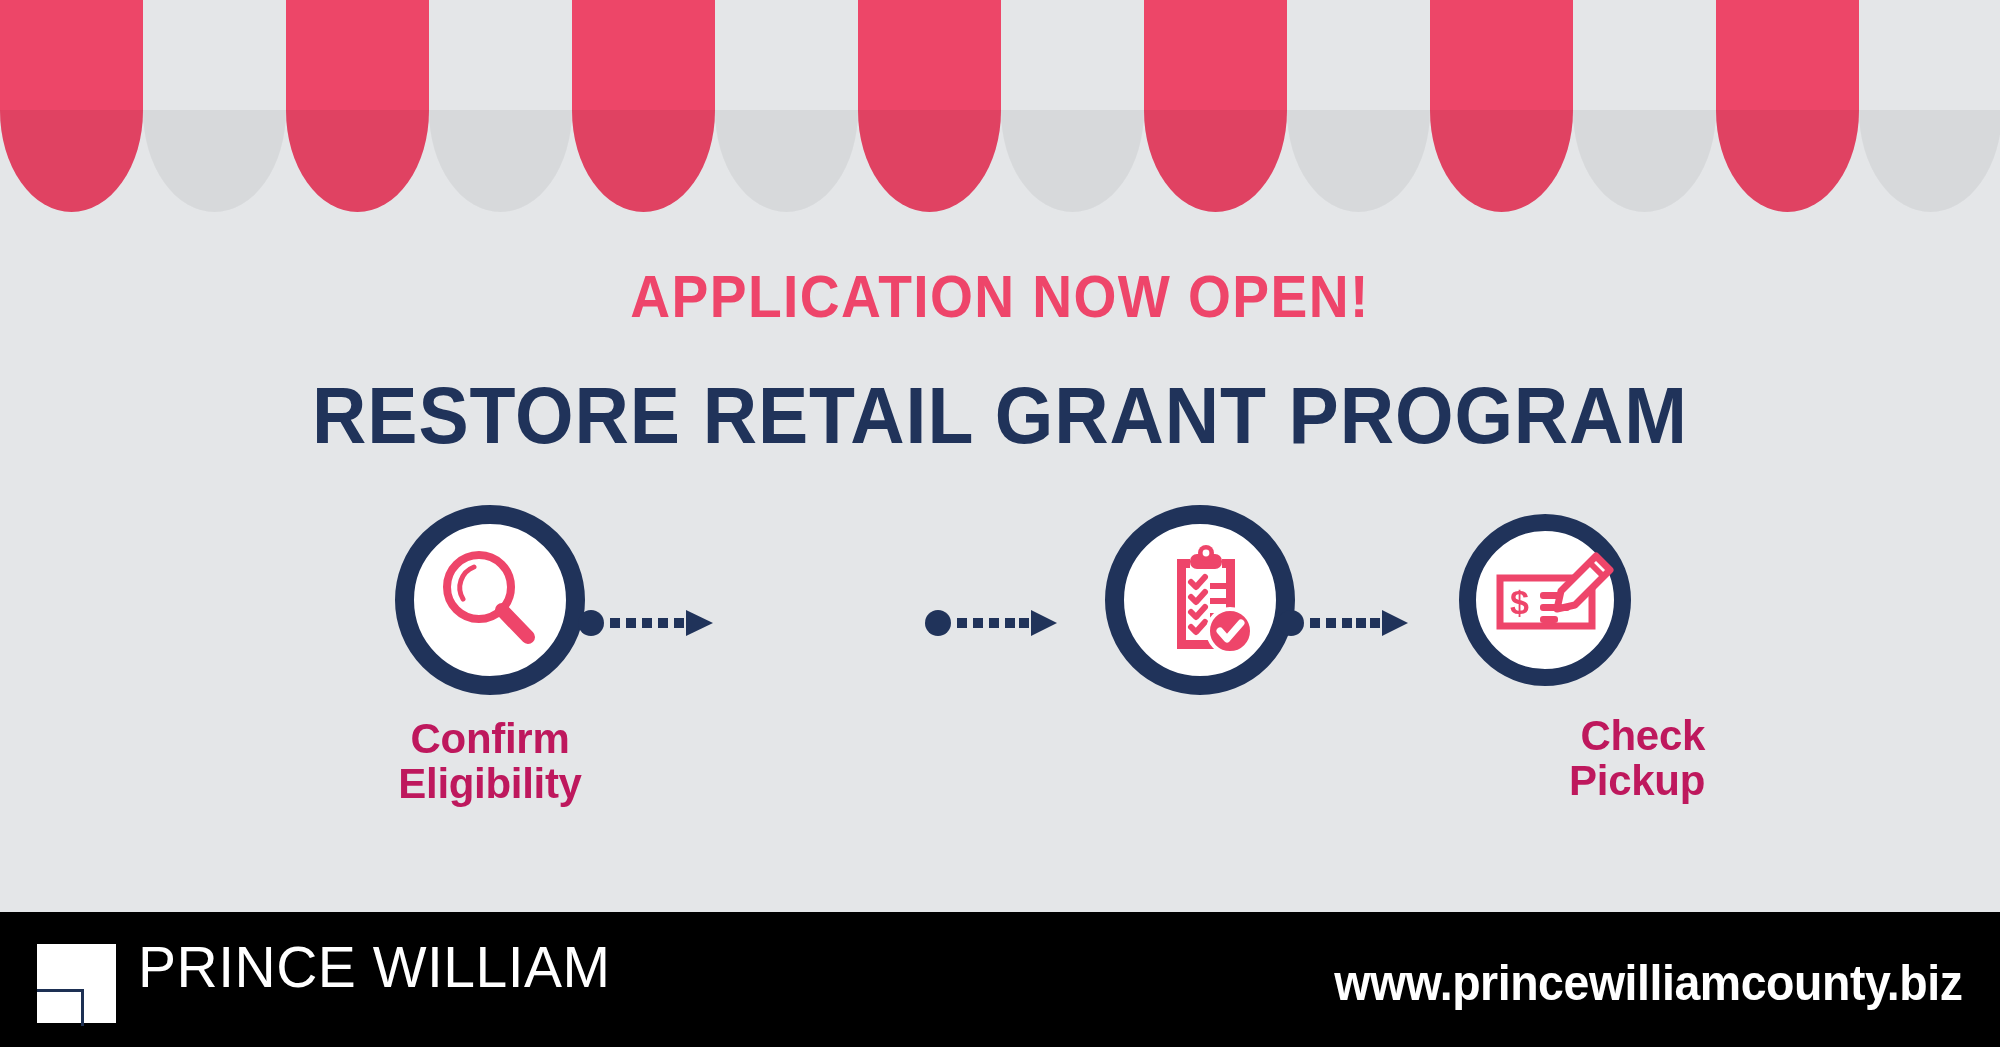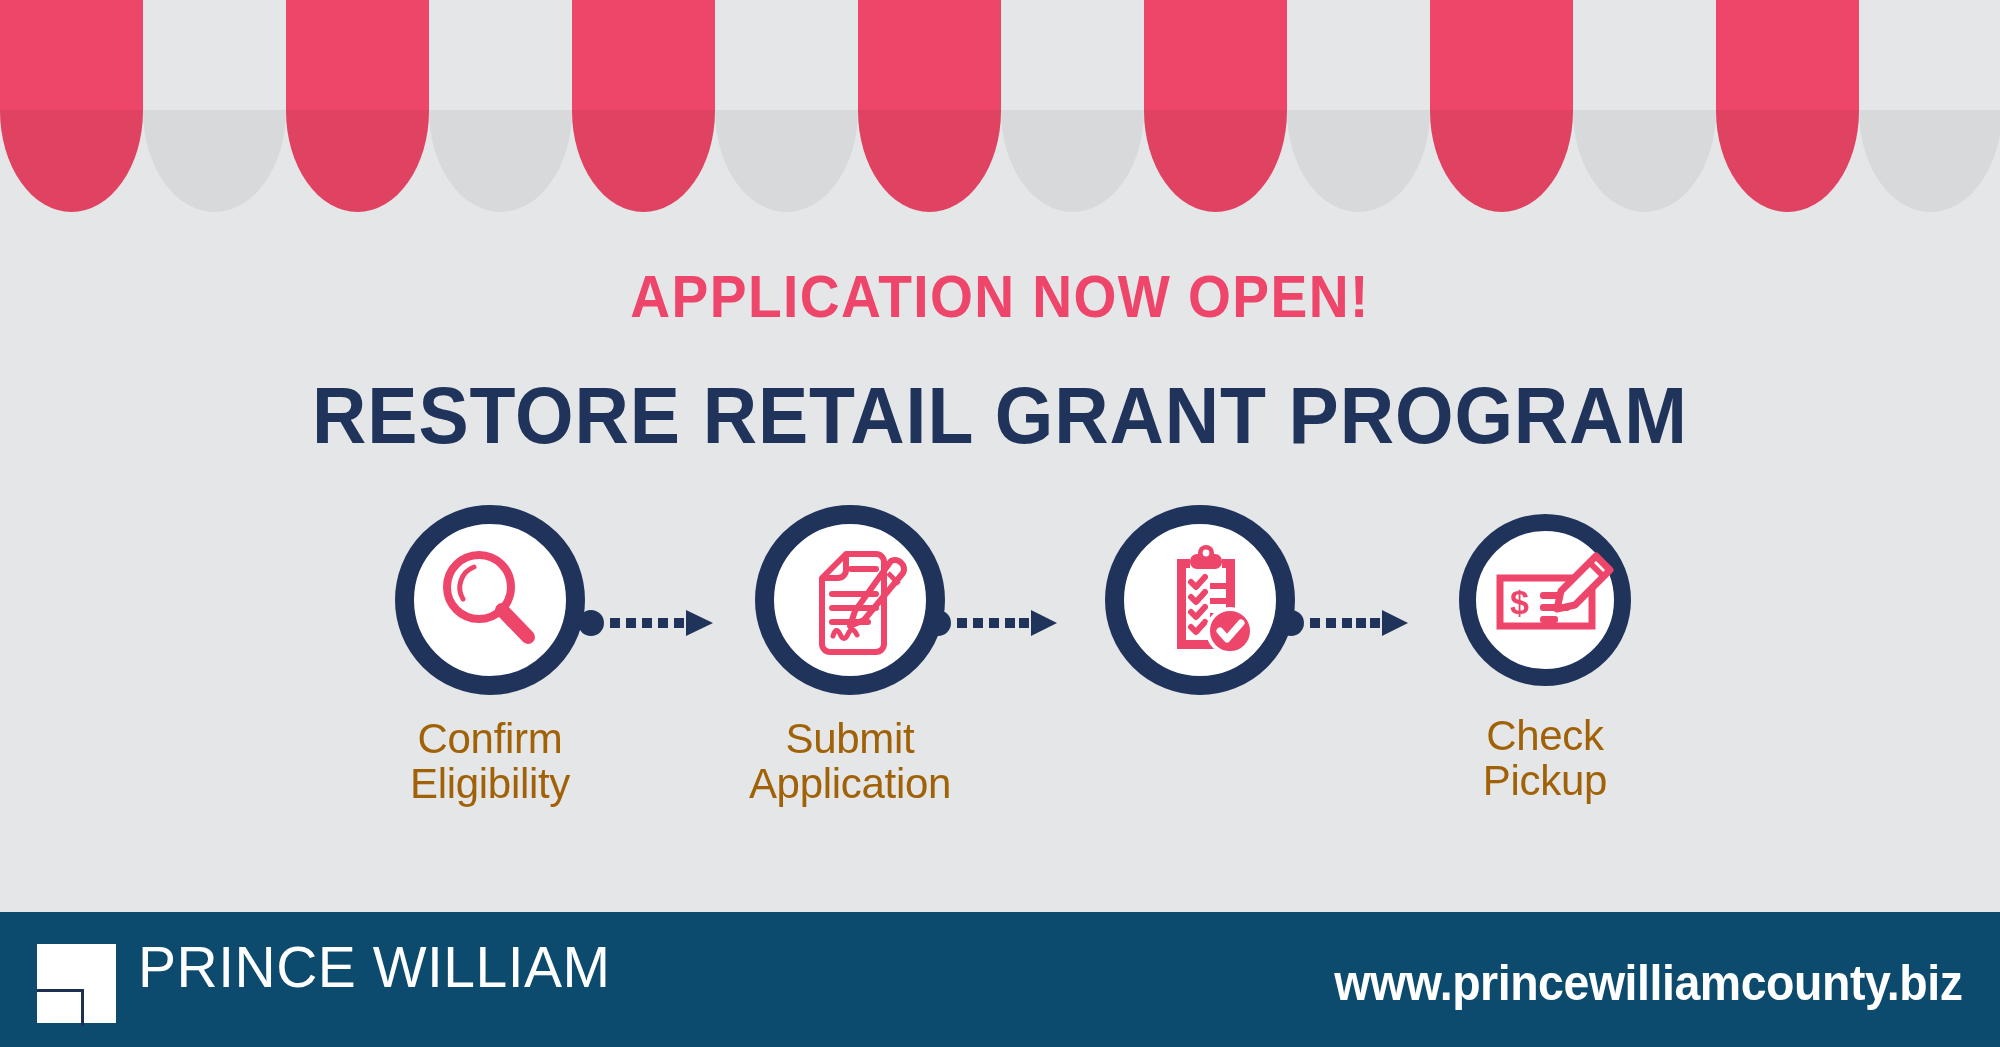--- a/index.html
+++ b/index.html
@@ -122,47 +122,47 @@
   .step-3 .circle {
     width: 172px;
     height: 172px;
     border-width: 17px;
     margin-top: 9px;
   }
   .circle svg { display: block; }
 
   .step-label {
     margin-top: 22px;
-    color: #a16207;
+    color: #be185d;
     font-size: 42px;
-    font-weight: normal;
+    font-weight: bold;
     line-height: 1.07;
     letter-spacing: -0.3px;
     white-space: pre-line;
   }
-  .step-3 .step-label { margin-top: 28px; }
+  .step-3 .step-label { margin-top: 28px; text-align: right; }
 
   
   .connector {
     position: absolute;
     height: 30px;
     top: 608px;
   }
   .conn-0 { left: 578px; width: 135px; }
   .conn-1 { left: 925px; width: 132px; }
   .conn-2 { left: 1278px; width: 130px; }
   .connector svg { display: block; }
 
   
   .footer {
     position: absolute;
     left: 0; top: 912px;
     width: 2000px;
     height: 135px;
-    background: #0c4a6e;
+    background: #000000;
   }
   .logo-block {
     position: absolute;
     left: 37px;
     top: 28px;
     display: flex;
     align-items: flex-start;
   }
   .logo-mark {
     position: relative;
@@ -249,39 +249,20 @@
             <circle cx="49" cy="47" r="32" stroke="#EE456A" stroke-width="8"></circle>
             <path d="M33 59 A22 22 0 0 1 44 27" stroke="#EE456A" stroke-width="5" stroke-linecap="round" fill="none"></path>
             <line x1="72" y1="70" x2="98" y2="97" stroke="#EE456A" stroke-width="14" stroke-linecap="round"></line>
           </svg>
         </span>
       </div>
       <div class="step-label">Confirm
 Eligibility</div>
     </div>
 
-    <div class="step step-1">
-      <div class="circle">
-        <span>
-          <svg width="124" height="124" viewBox="0 0 124 124" fill="none">
-            <path d="M34 40 L58 16 H88 a8 8 0 0 1 8 8 v82 a8 8 0 0 1 -8 8 H42 a8 8 0 0 1 -8 -8 Z" stroke="#EE456A" stroke-width="6" fill="none" stroke-linejoin="round"></path>
-            <path d="M58 16 v16 a8 8 0 0 1 -8 8 H34" stroke="#EE456A" stroke-width="6" fill="none" stroke-linejoin="round"></path>
-            <line x1="63" y1="31" x2="88" y2="31" stroke="#EE456A" stroke-width="6" stroke-linecap="round"></line>
-            <line x1="44" y1="56" x2="88" y2="56" stroke="#EE456A" stroke-width="6" stroke-linecap="round"></line>
-            <line x1="44" y1="70" x2="88" y2="70" stroke="#EE456A" stroke-width="6" stroke-linecap="round"></line>
-            <line x1="44" y1="84" x2="80" y2="84" stroke="#EE456A" stroke-width="6" stroke-linecap="round"></line>
-            <path d="M45 98 q3 -10 7 -2 q4 9 8 0 q4 -9 9 1" stroke="#EE456A" stroke-width="5" fill="none" stroke-linecap="round"></path>
-            <path d="M103 23 a9 9 0 0 1 12 12 L76 82 l-14 6 l5 -15 Z" stroke="#EE456A" stroke-width="6" fill="none" stroke-linejoin="round"></path>
-            <line x1="100" y1="35" x2="111" y2="46" stroke="#EE456A" stroke-width="5"></line>
-          </svg>
-        </span>
-      </div>
-      <div class="step-label">Submit
-Application</div>
-    </div>
 
     <div class="step step-2">
       <div class="circle">
         <span>
           <svg width="118" height="118" viewBox="0 0 118 118" fill="none">
             <path d="M36 18 h10 v9 h-7 v72 h46 v-14 h9 v23 h-58 Z" fill="#EE456A"></path>
             <path d="M36 18 h10 v9 h-7 v72 h46 v-14 h9 v23 h-58 Z" fill="#EE456A"></path>
             <rect x="36" y="18" width="9" height="90" fill="#EE456A"></rect>
             <rect x="36" y="99" width="58" height="9" fill="#EE456A"></rect>
             <rect x="85" y="18" width="9" height="56" fill="#EE456A"></rect>

